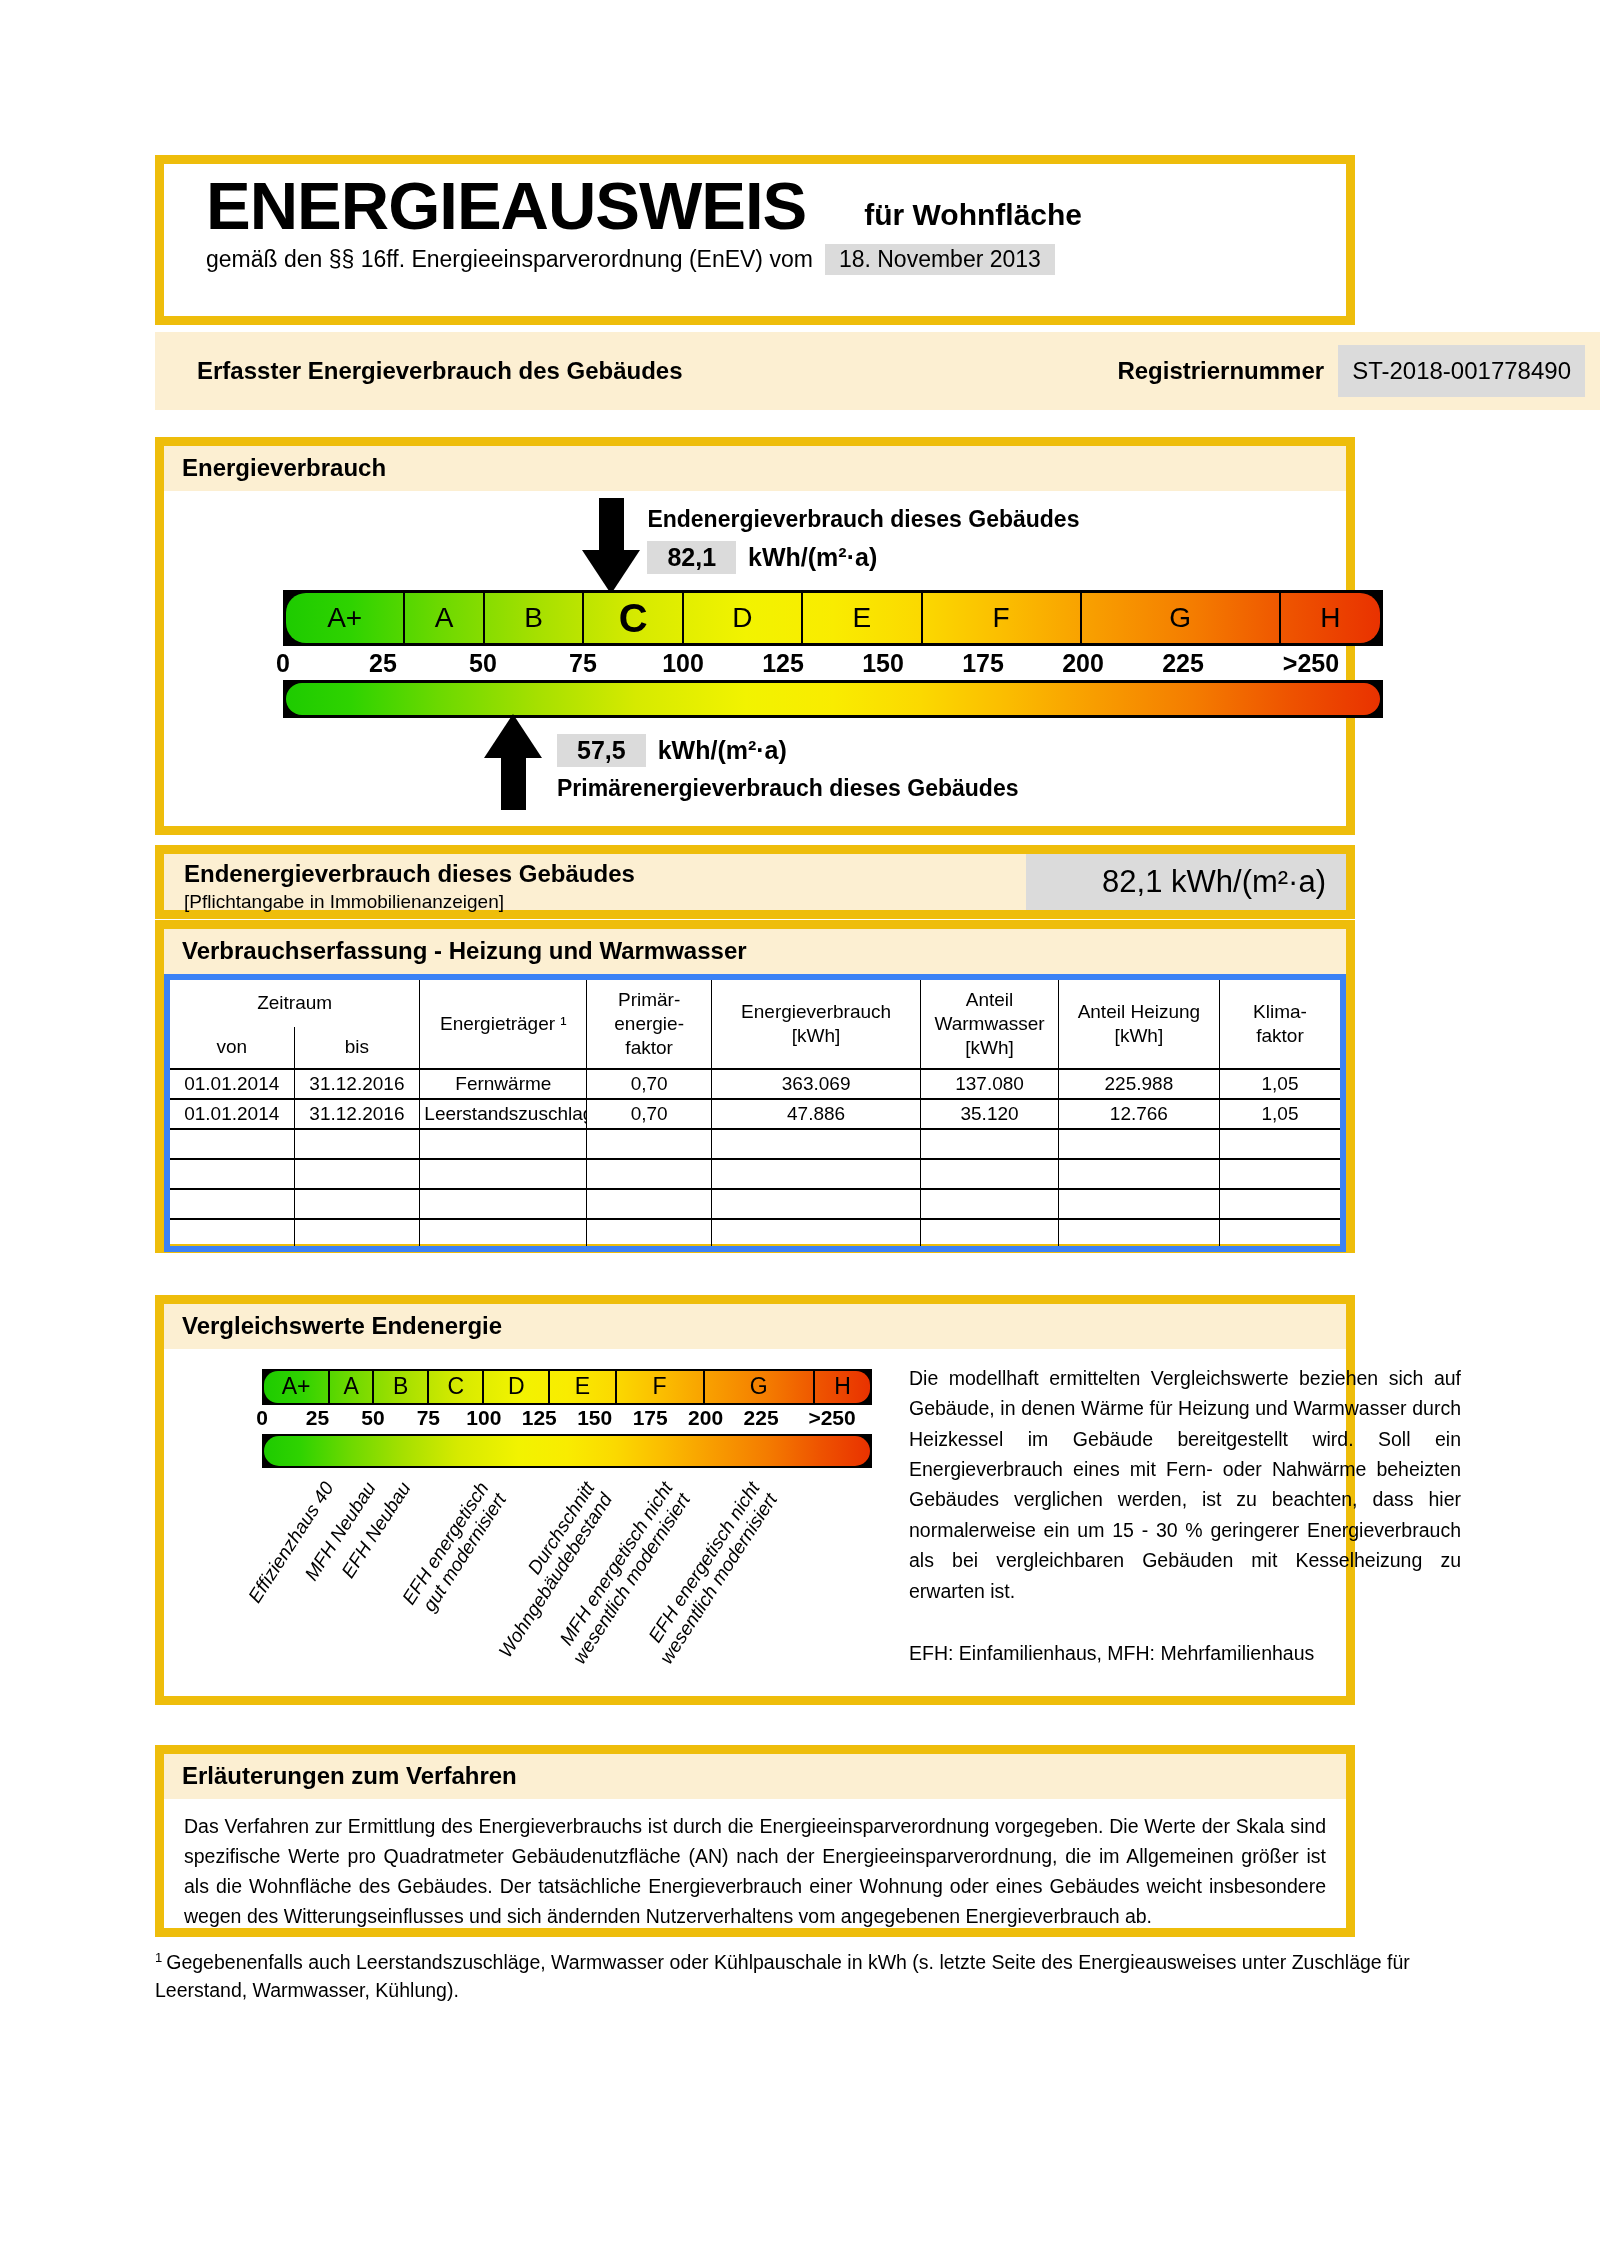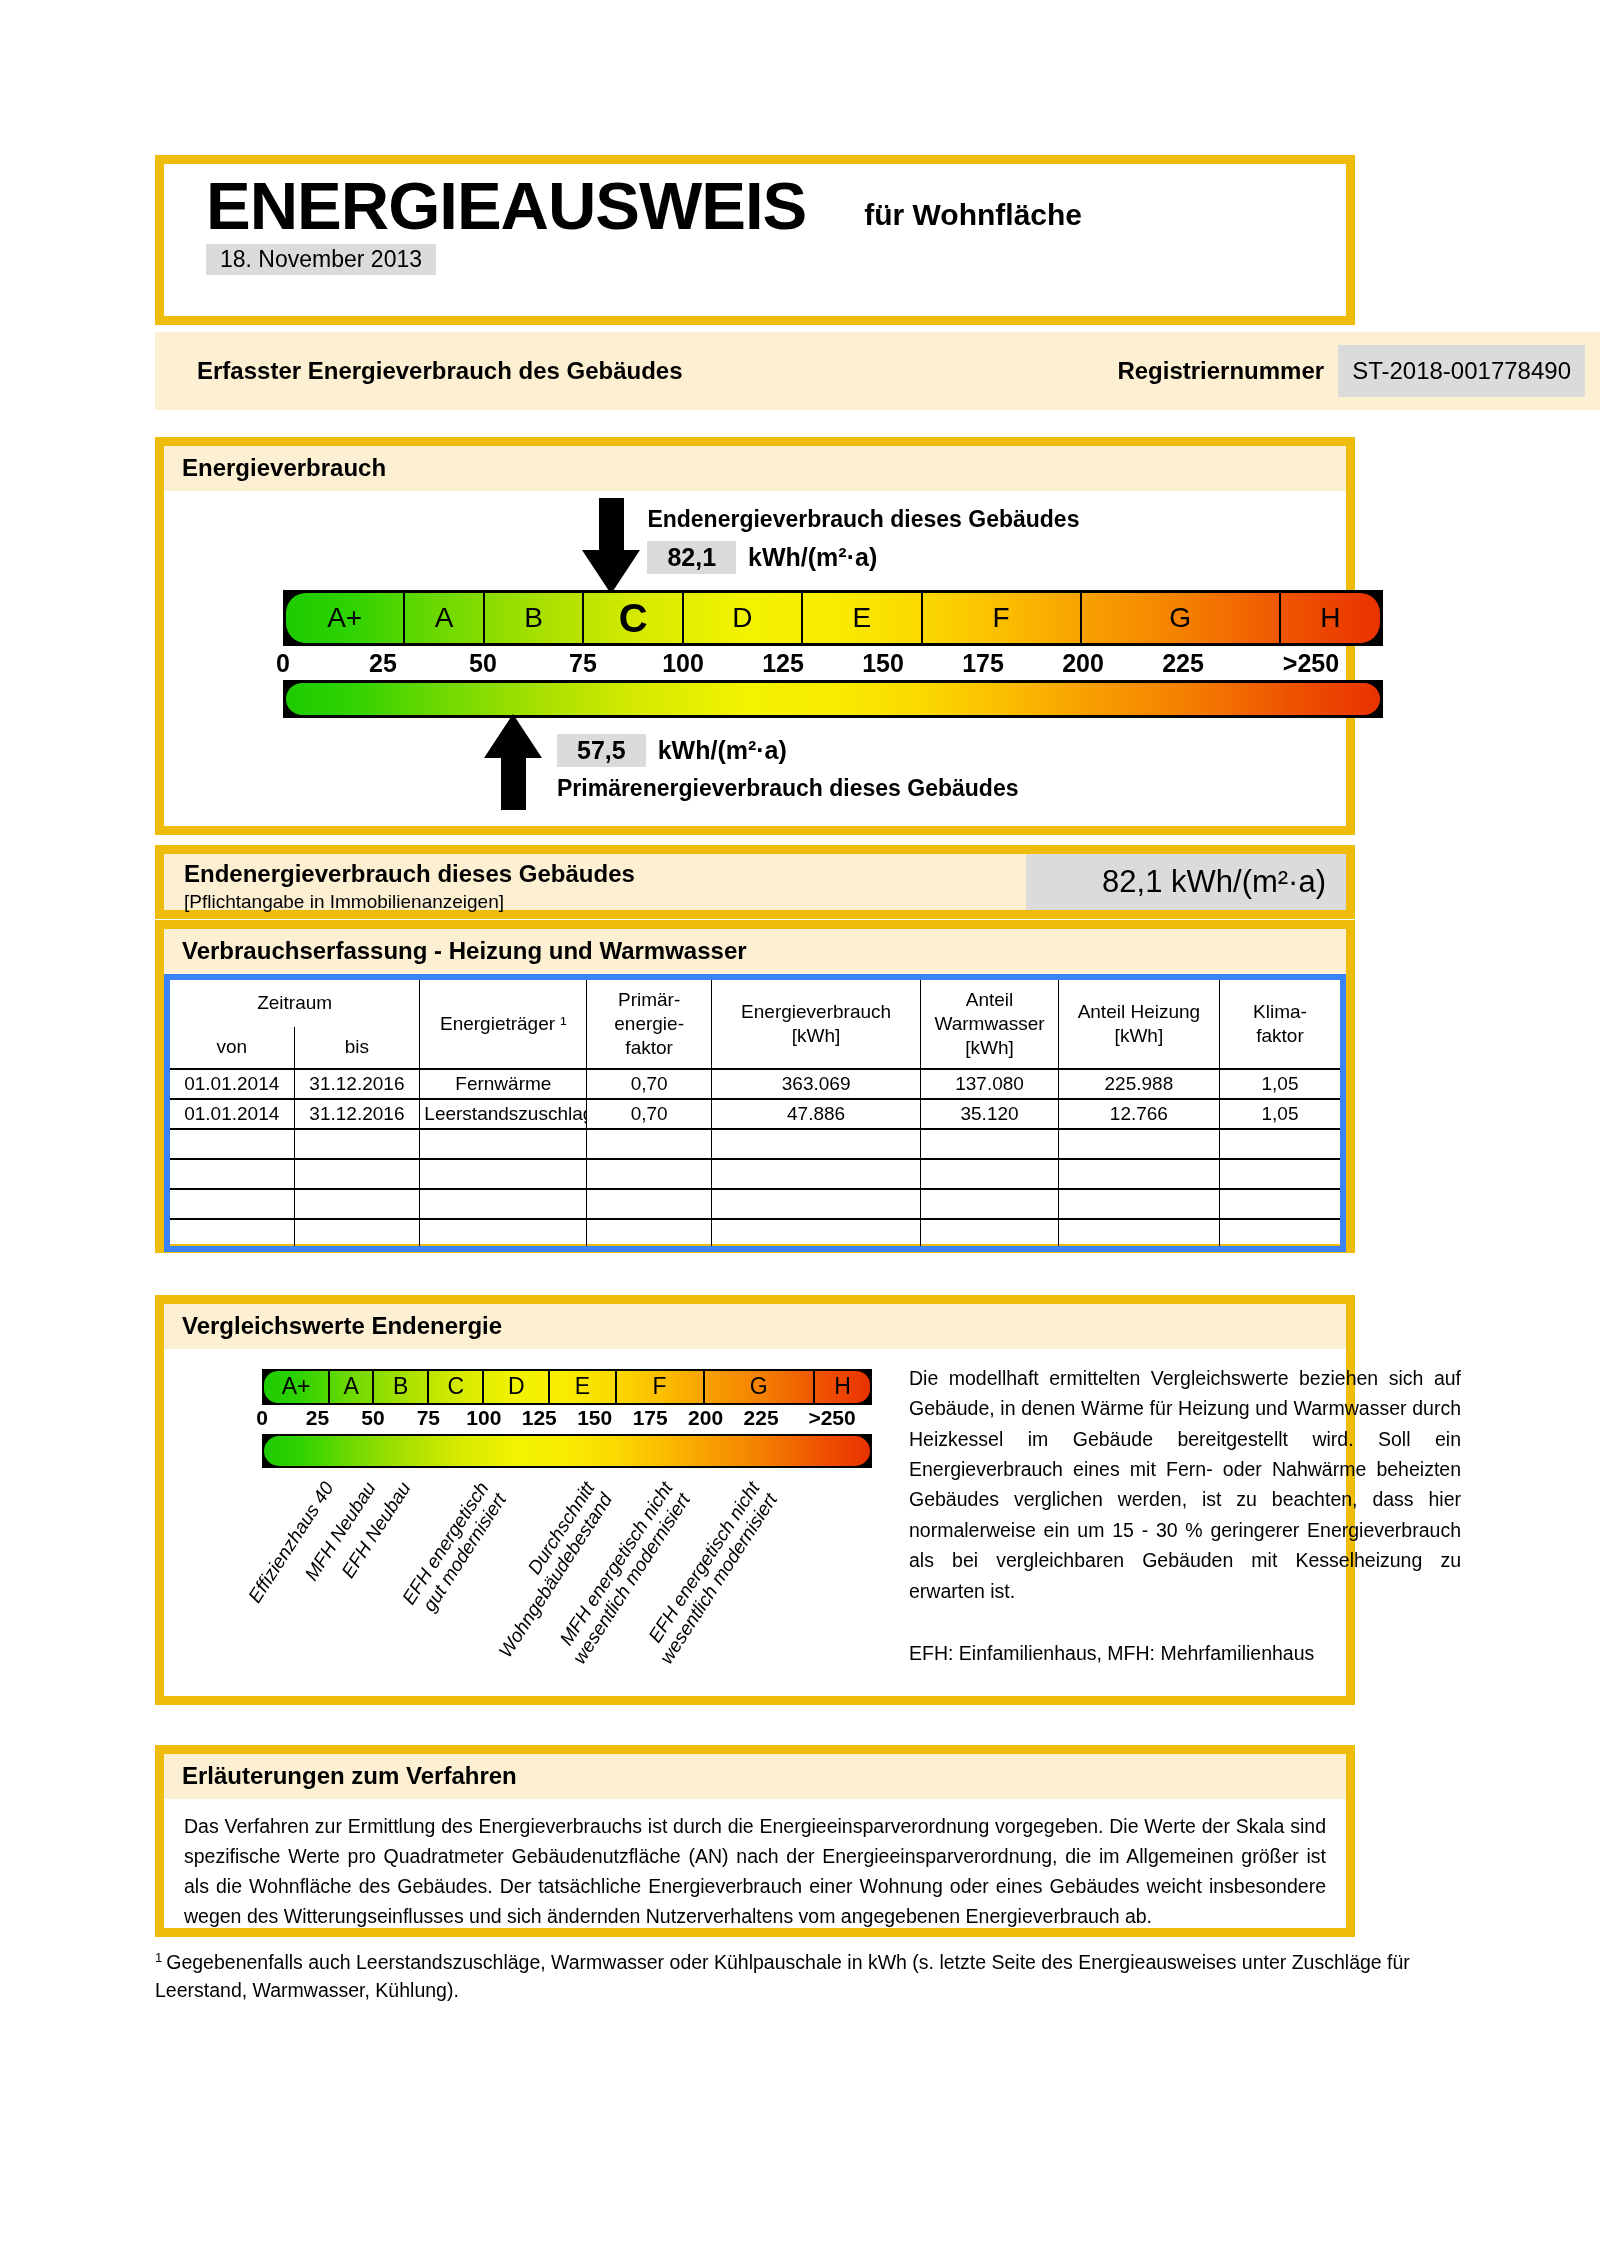--- a/index.html
+++ b/index.html
@@ -113,20 +113,21 @@
 </style>
 </head>
 <body>
 
 <div class="box" id="header-box">
   <div class="title-row">
     <h1 class="doc-title">ENERGIEAUSWEIS</h1>
     <div class="doc-subtitle">für Wohnfläche</div>
   </div>
   <div class="law-row">
+    <span>gemäß den §§ 16ff. Energieeinsparverordnung (EnEV) vom</span>
     <span class="date-box">18. November 2013</span>
   </div>
 </div>
 
 <div id="meta-row">
   <div id="meta-band">
     <span class="meta-title">Erfasster Energieverbrauch des Gebäudes</span>
     <span class="reg-group">
       <span class="reg-label">Registriernummer</span>
       <span class="reg-value">ST-2018-001778490</span>

